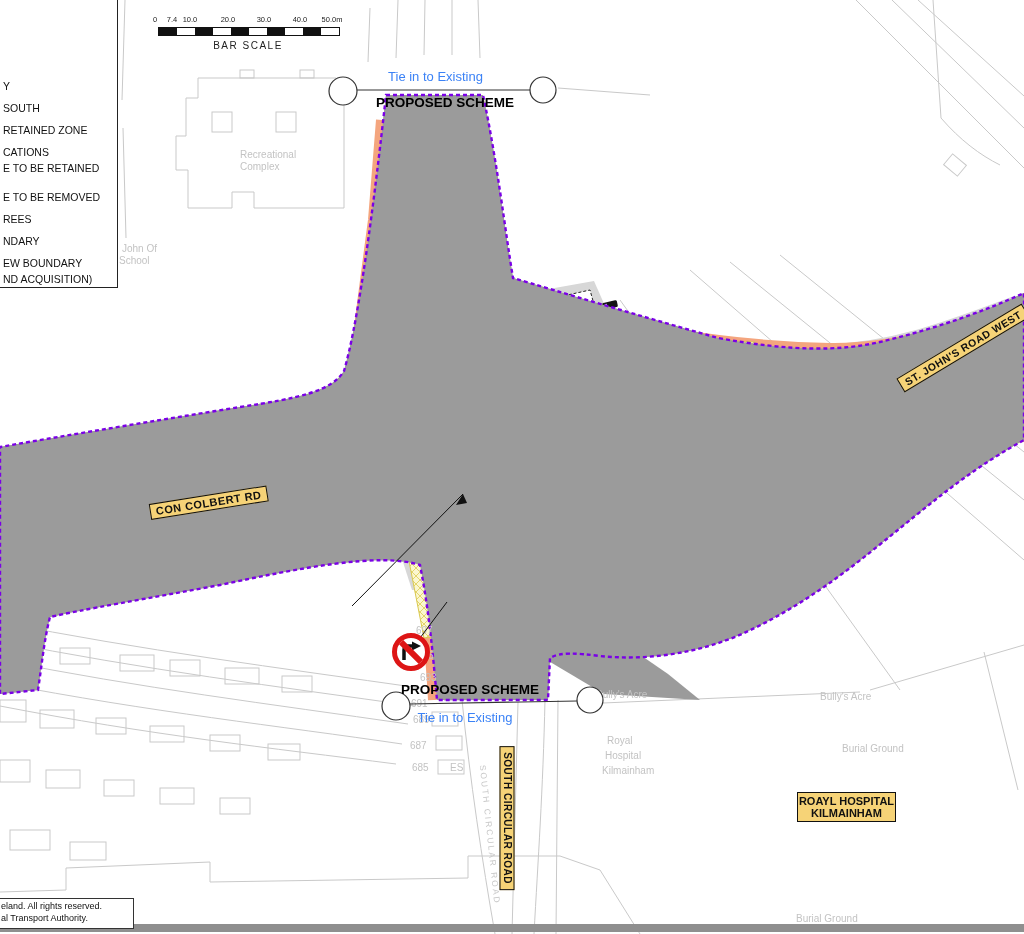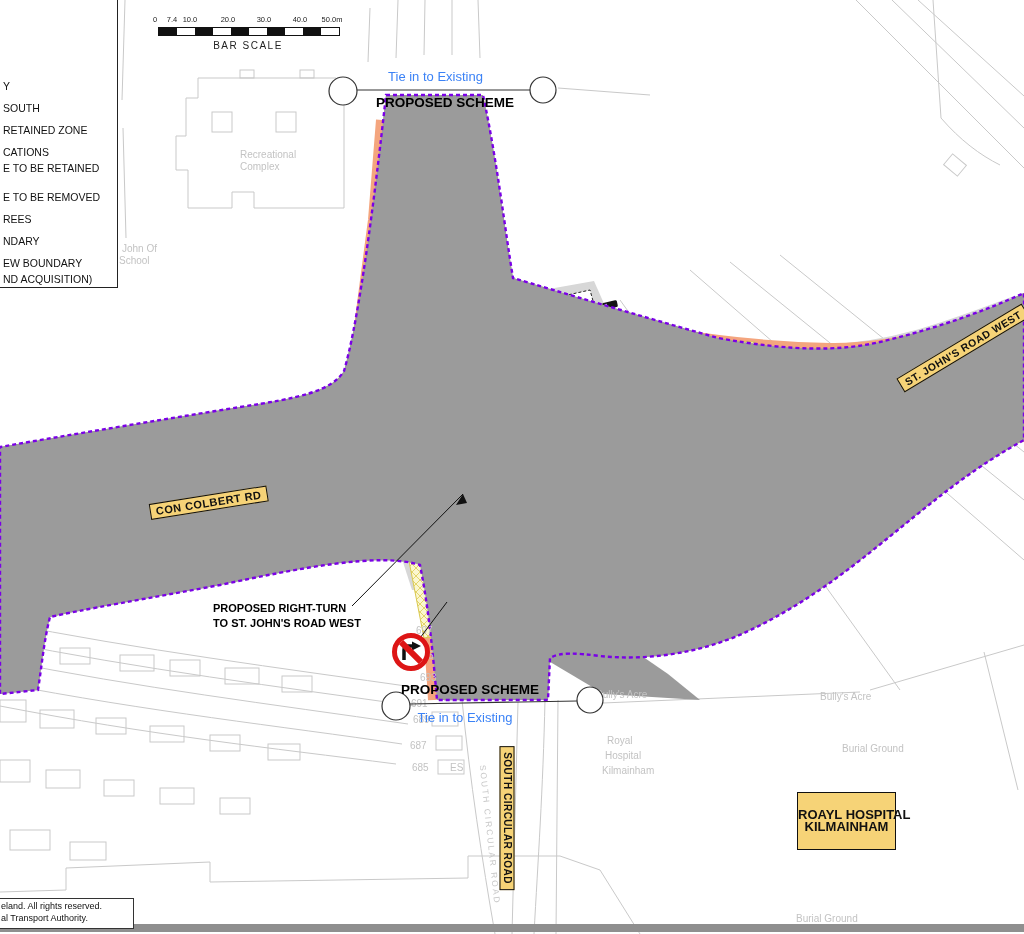--- a/index.html
+++ b/index.html
@@ -312,32 +312,28 @@
   <div class="abs" style="left:158px;top:27px;width:180px;height:7px;border:1px solid #111;background:repeating-linear-gradient(90deg,#111 0 18px,#fff 18px 36px);"></div>
   <div class="abs" style="left:158px;top:40px;width:180px;text-align:center;font-size:10px;letter-spacing:1.5px;color:#222;">BAR SCALE</div>
 </div>
 
 <div class="tietxt" style="left:348px;top:69px;width:175px;font-size:13px;">Tie in to Existing</div>
 <div class="tietxt" style="left:345px;top:95px;width:200px;font-size:13.5px;font-weight:bold;color:#000;">PROPOSED SCHEME</div>
 
 <div class="tietxt" style="left:360px;top:682px;width:220px;font-size:13.5px;font-weight:bold;color:#000;">PROPOSED SCHEME</div>
 <div class="tietxt" style="left:355px;top:710px;width:220px;font-size:13px;">Tie in to Existing</div>
 
-<div class="abs" style="left:213px;top:601px;font-size:11px;font-weight:bold;line-height:15px;color:#000;">
-  <div>PROPOSED RIGHT-TURN</div>
-  <div>TO ST. JOHN'S ROAD WEST</div>
-</div>
 
 <div class="yellowbox" style="left:150px;top:504px;font-size:11px;letter-spacing:.5px;transform:rotate(-9deg);transform-origin:left center;">CON COLBERT RD</div>
 
 <div class="yellowbox" style="left:963px;top:348px;font-size:10.5px;letter-spacing:.5px;transform:translate(-50%,-50%) rotate(-31deg);">ST. JOHN'S ROAD WEST</div>
 
 <div class="yellowbox" style="left:507px;top:818px;font-size:10px;letter-spacing:.5px;transform:translate(-50%,-50%) rotate(90deg);">SOUTH CIRCULAR ROAD</div>
 
-<div class="yellowbox" style="left:797px;top:792px;width:97px;padding:16px 0;text-align:center;font-size:13px;line-height:12px;">
+<div class="yellowbox" style="left:797px;top:792px;width:97px;padding:2px 0;text-align:center;font-size:11px;line-height:12px;">
   <div>ROAYL HOSPITAL</div>
   <div>KILMAINHAM</div>
 </div>
 
 <div style="position:absolute;left:-30px;top:898px;width:132px;height:27px;background:#fff;border:1px solid #333;padding:2px 0 0 30px;font-size:9px;line-height:11.5px;color:#111;">
   <div>eland. All rights reserved.</div>
   <div>al Transport Authority.</div>
 </div>
 
 </div>

